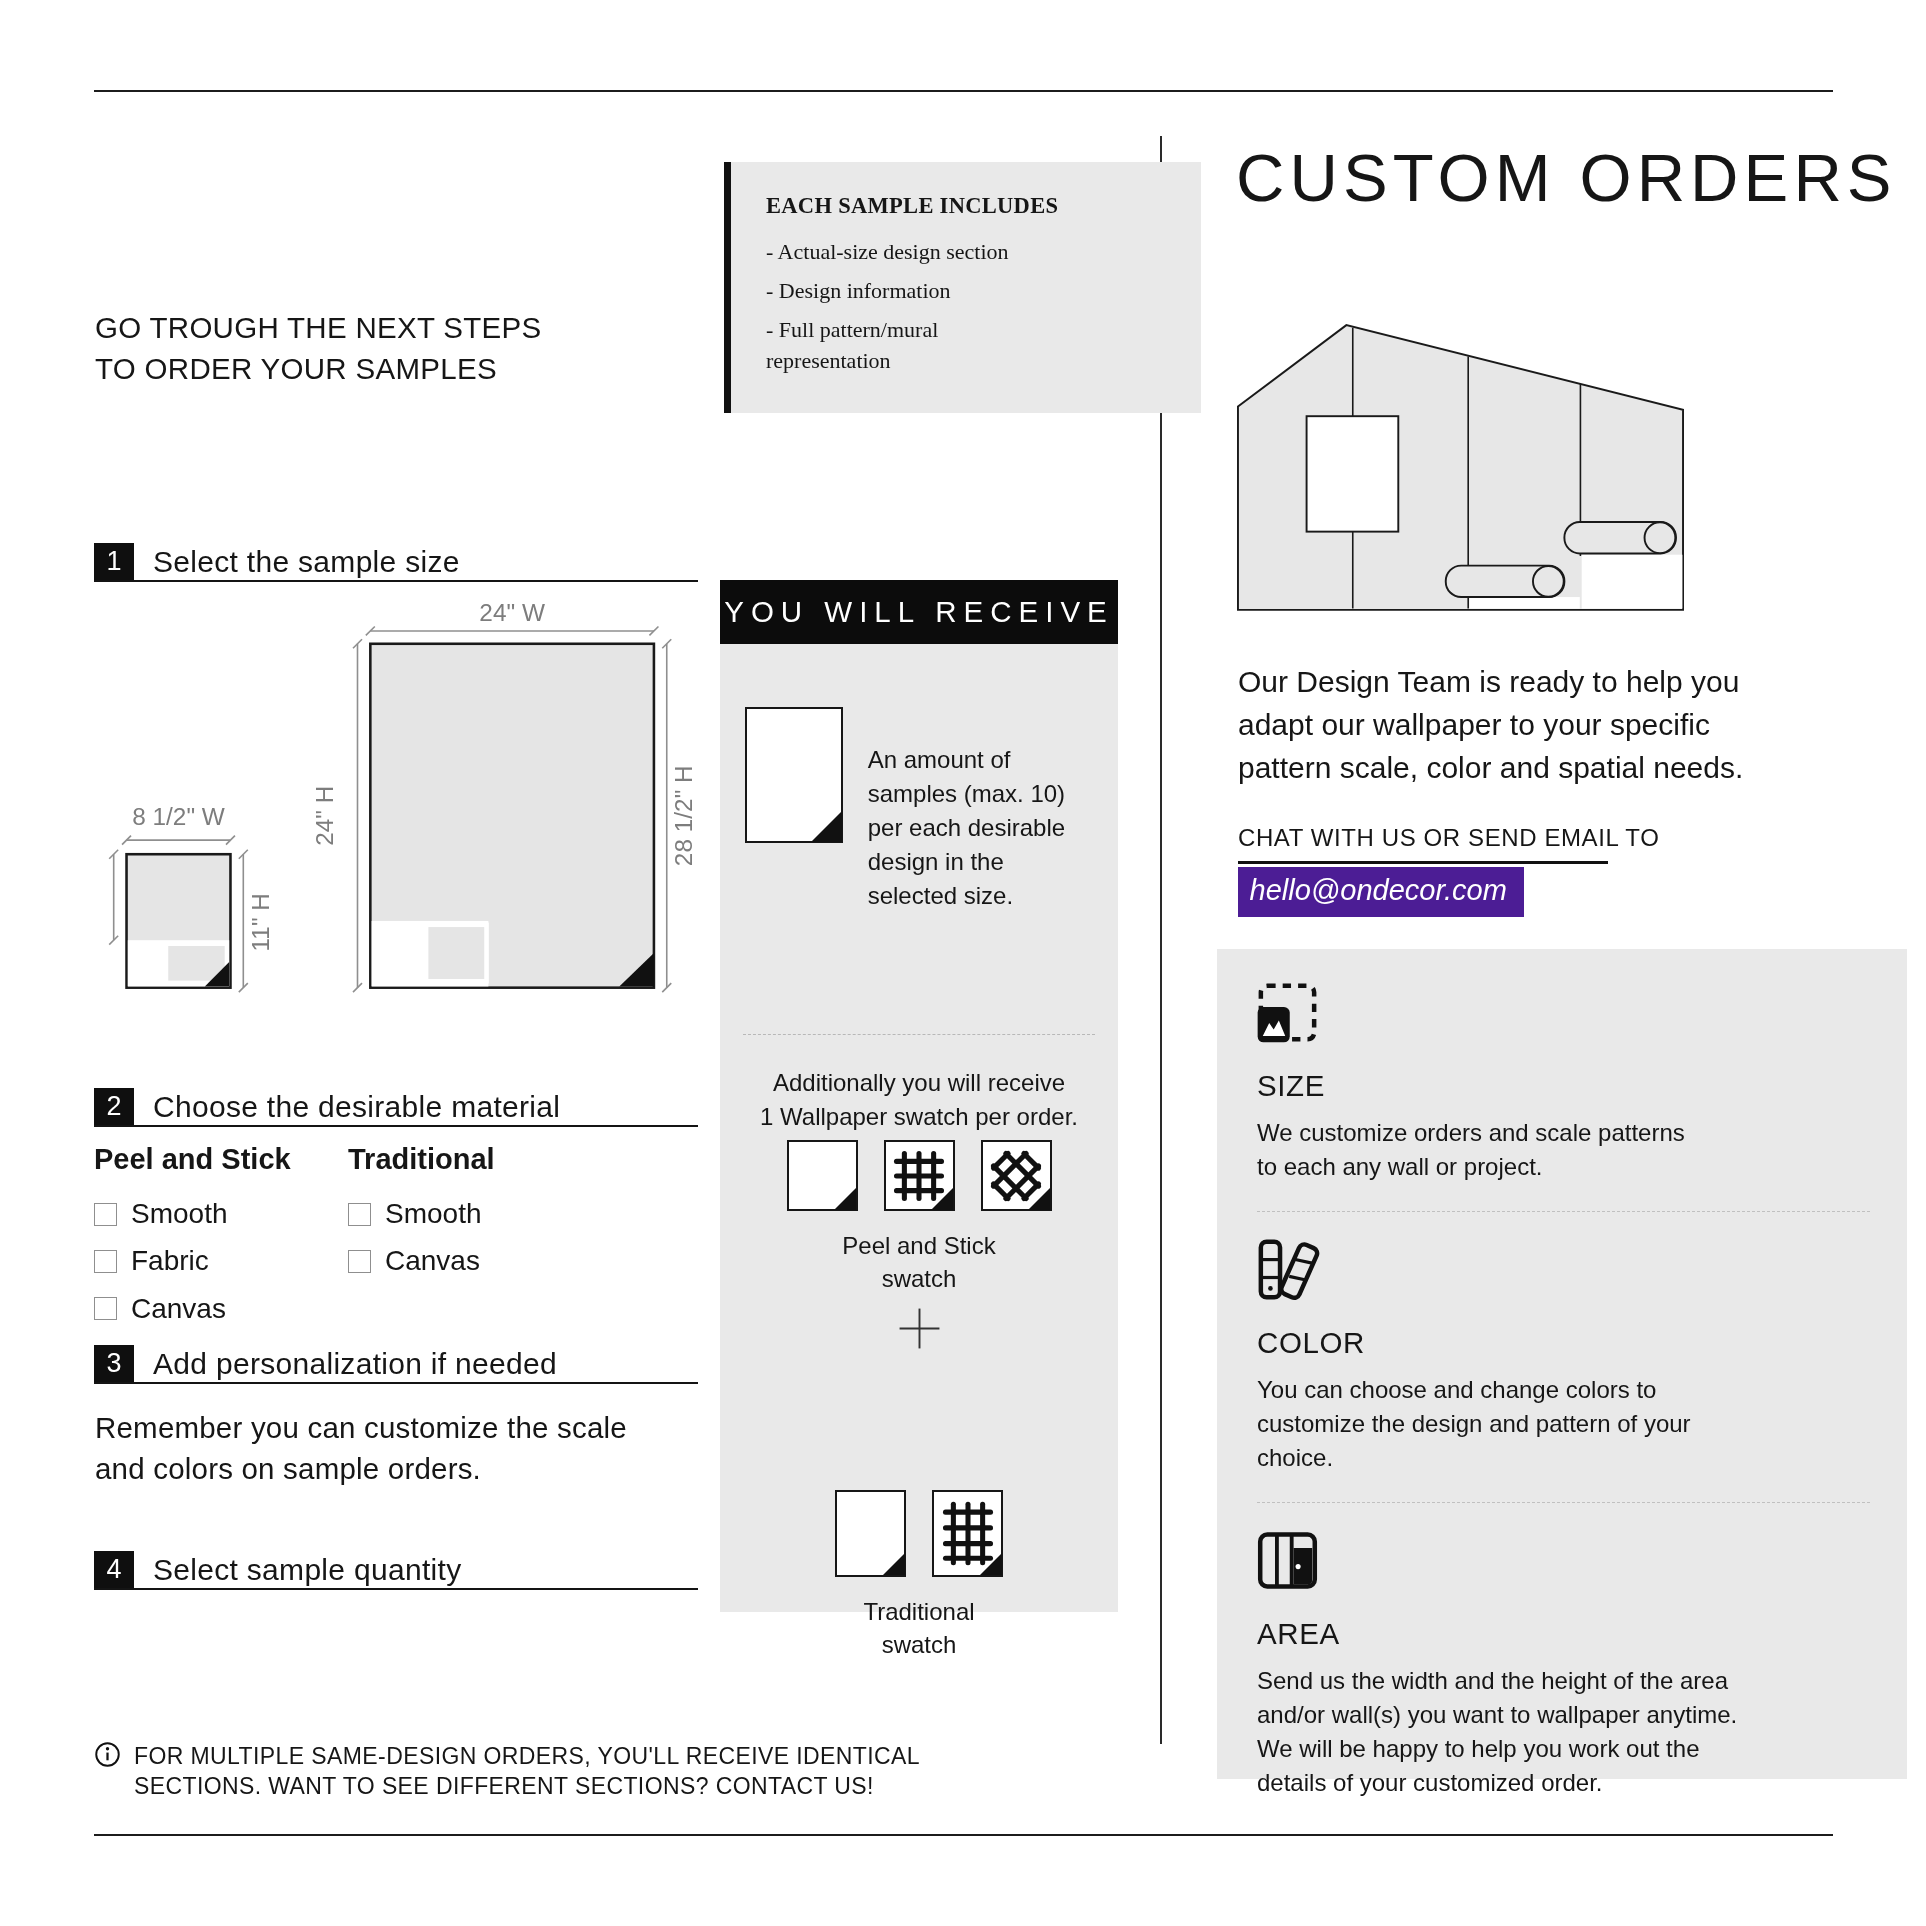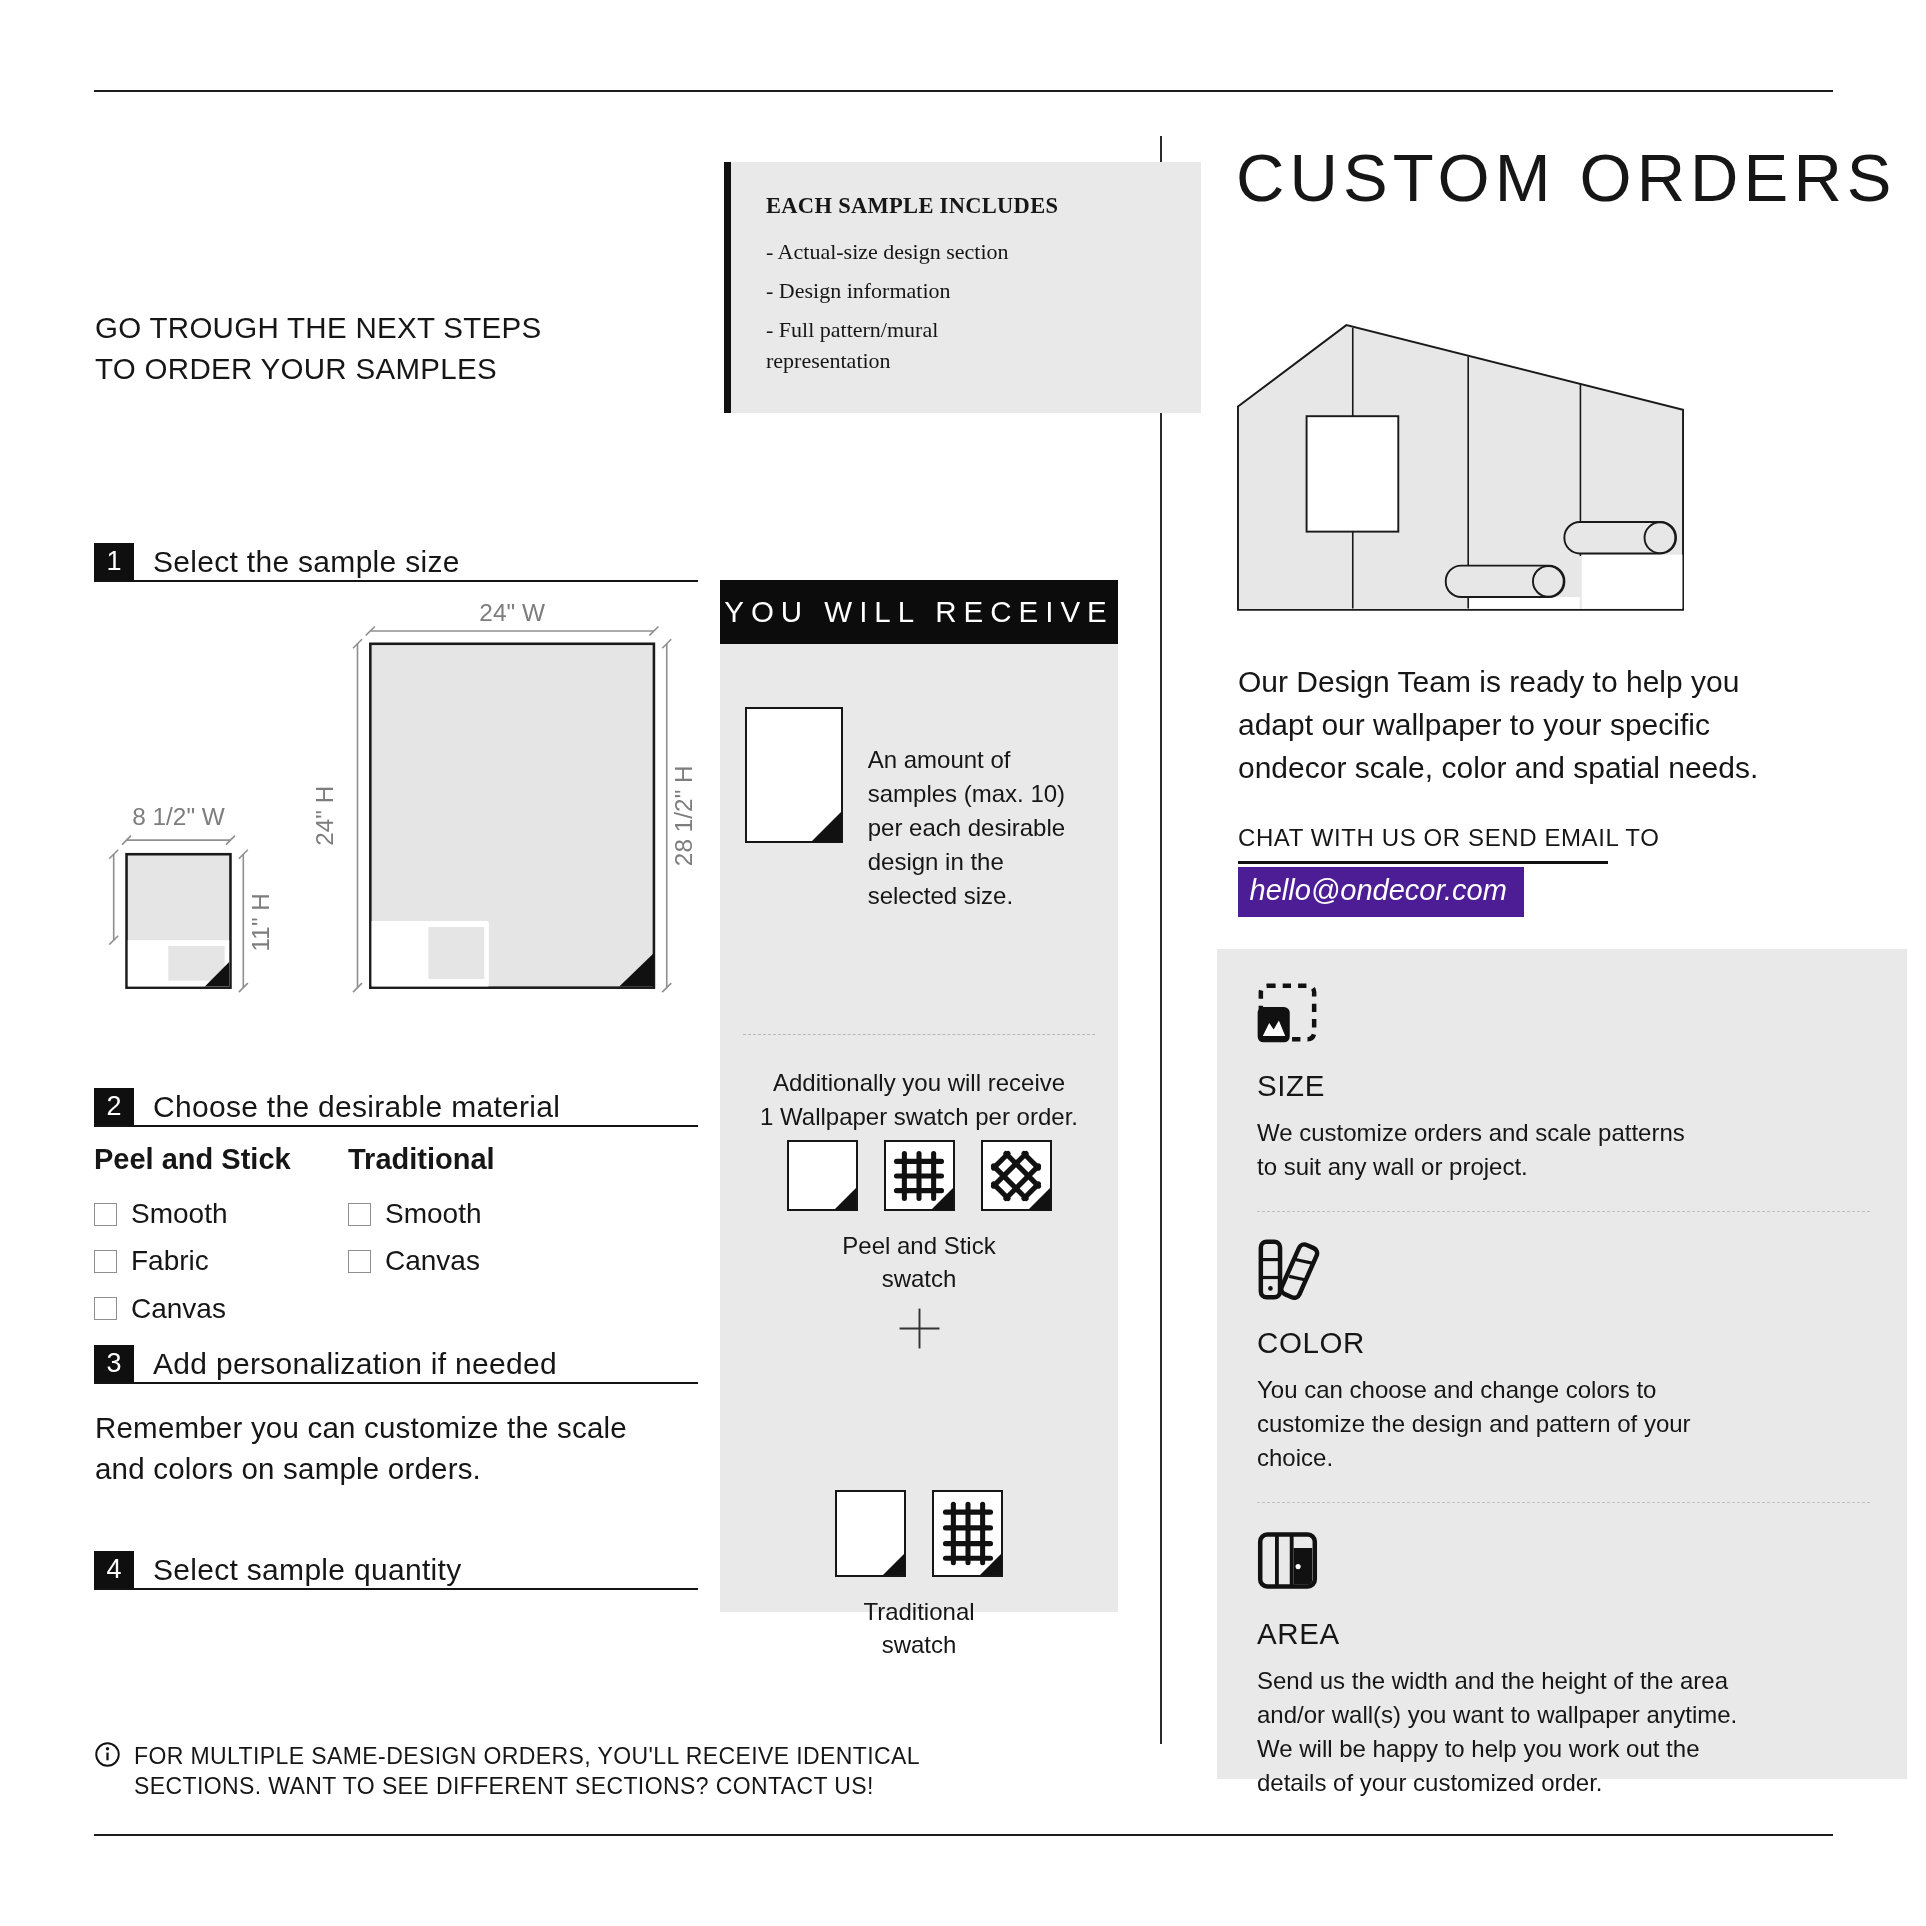--- a/index.html
+++ b/index.html
@@ -292,36 +292,36 @@
       <circle cx="487" cy="407.5" r="24" fill="#e7e7e7" stroke="#1a1a1a" stroke-width="3"></circle>
     </g>
     <g>
       <rect x="512" y="315" width="174" height="49" rx="24" fill="#e7e7e7" stroke="#1a1a1a" stroke-width="3"></rect>
       <circle cx="661" cy="339.5" r="24" fill="#e7e7e7" stroke="#1a1a1a" stroke-width="3"></circle>
     </g>
   </svg>
 
   <div class="abs right-paragraph">Our Design Team is ready to help you
 adapt our wallpaper to your specific
-ondecor scale, color and spatial needs.</div>
+pattern scale, color and spatial needs.</div>
   <div class="abs chat-label">CHAT WITH US OR SEND EMAIL TO</div>
   <div class="abs chat-underline"></div>
   <div class="abs email-badge">hello@ondecor.com</div>
 
   <div class="abs right-box">
 
     <div>
       <svg class="rsec-icon" width="61" height="61" viewBox="0 0 95 95">
         <rect x="6" y="6" width="83" height="83" rx="10" fill="none" stroke="#111" stroke-width="7" stroke-dasharray="13 11"></rect>
         <rect x="1" y="39" width="50" height="55" rx="9" fill="#111"></rect>
         <path d="M9,84 L19,64 L26,74 L34,60 L44,84 Z" fill="#ffffff"></path>
       </svg>
       <div class="rsec-title">SIZE</div>
       <div class="rsec-text">We customize orders and scale patterns
-to suit any wall or project.</div>
+to each any wall or project.</div>
     </div>
 
     <div class="rdivider"></div>
 
     <div>
       <svg class="rsec-icon" width="64" height="61" viewBox="0 0 100 95">
         <rect x="6" y="4" width="30" height="87" rx="9" fill="none" stroke="#111" stroke-width="7"></rect>
         <line x1="6" y1="32" x2="36" y2="32" stroke="#111" stroke-width="5"></line>
         <line x1="6" y1="60" x2="36" y2="60" stroke="#111" stroke-width="5"></line>
         <circle cx="21" cy="77" r="3.6" fill="#111"></circle>

